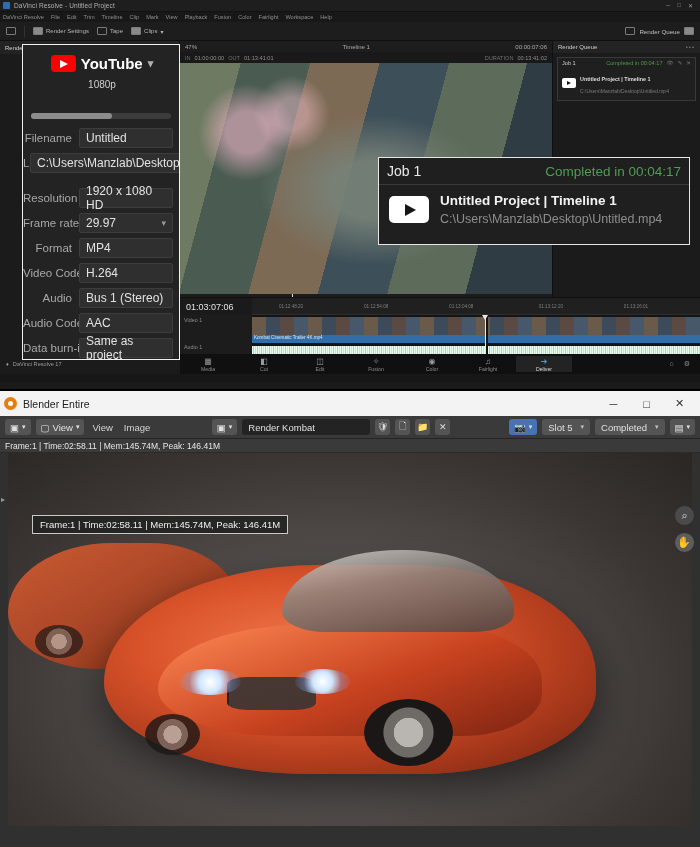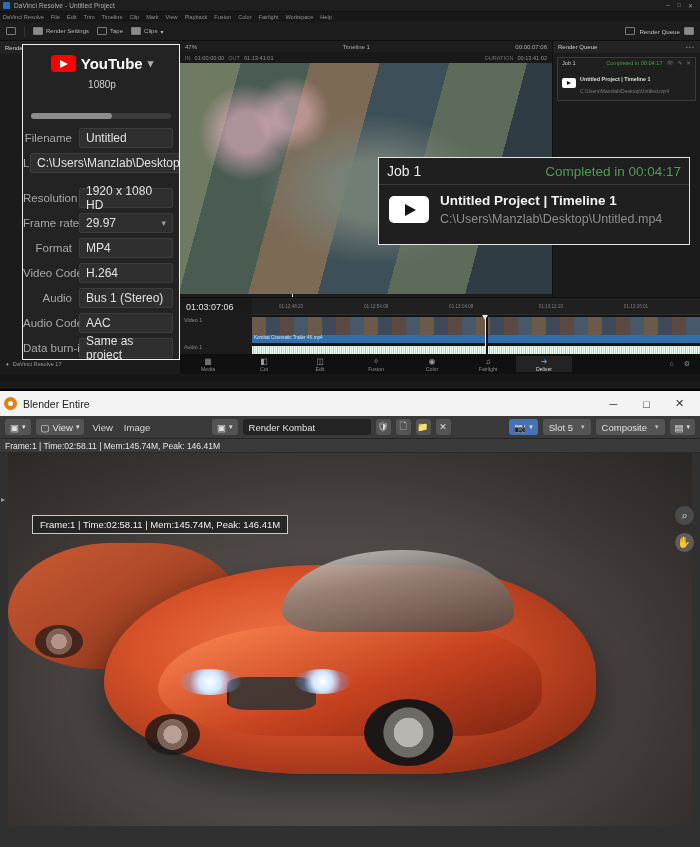--- a/index.html
+++ b/index.html
@@ -528,21 +528,21 @@
     <span class="bh-sp"></span>
     <span class="bh-btn blue">
         <span>📷</span>
         <span style="font-size:7px">▾</span>
       </span>
     <span class="bh-drop">
         <span>Slot 5</span>
         <span class="cv">▾</span>
       </span>
     <span class="bh-drop">
-        <span>Composite</span>
+        <span>Completed</span>
         <span class="cv">▾</span>
       </span>
     <span class="bh-btn">
         <span>▤</span>
         <span style="font-size:7px">▾</span>
       </span>
   </div>
 
   <div class="bl-stats">
     <span>Frame:1 | Time:02:58.11 | Mem:145.74M, Peak: 146.41M</span>

